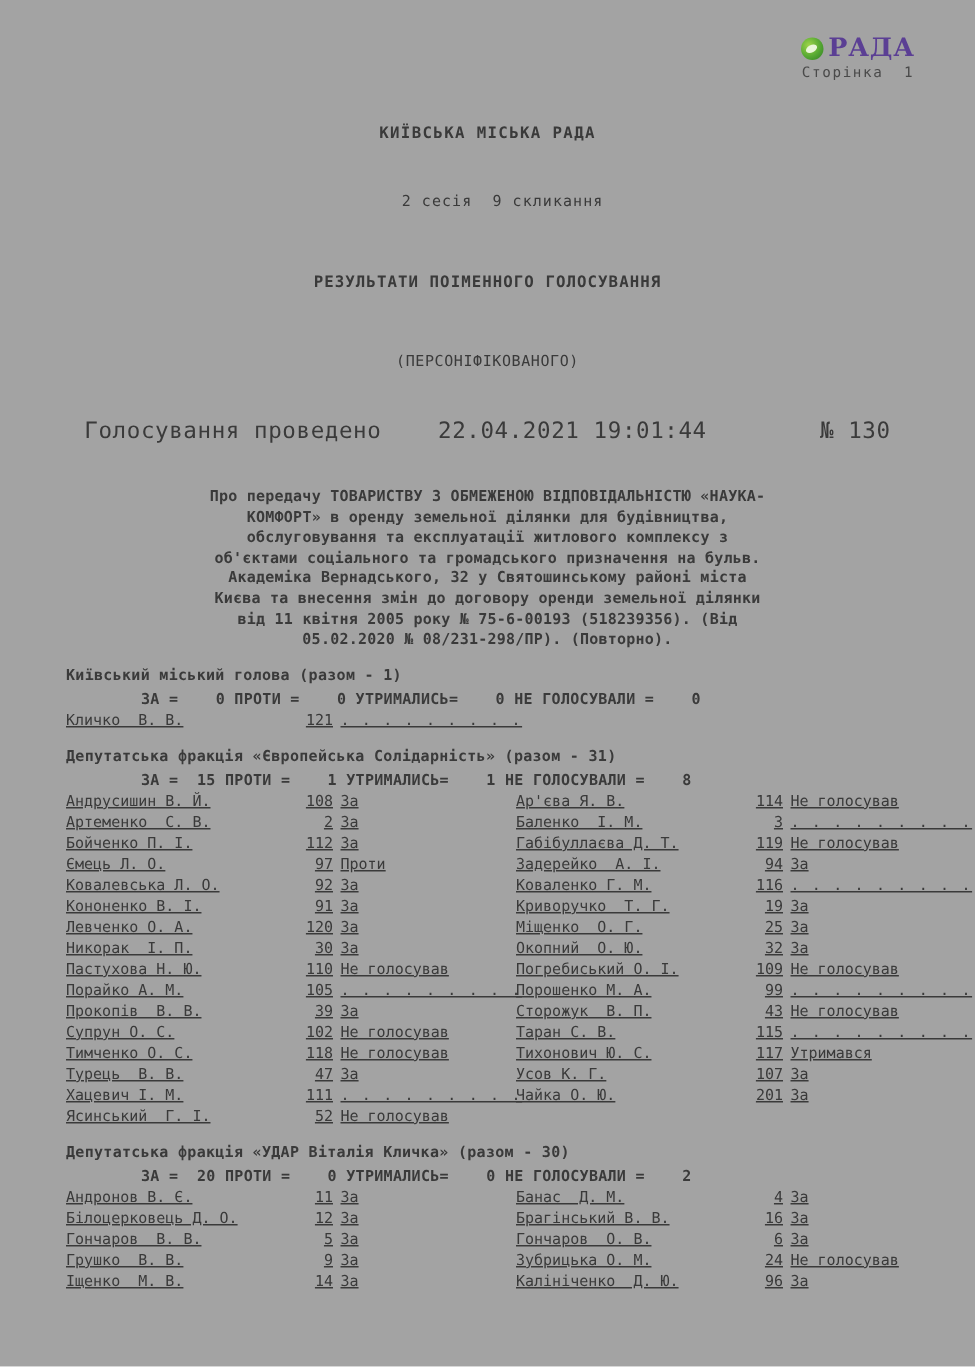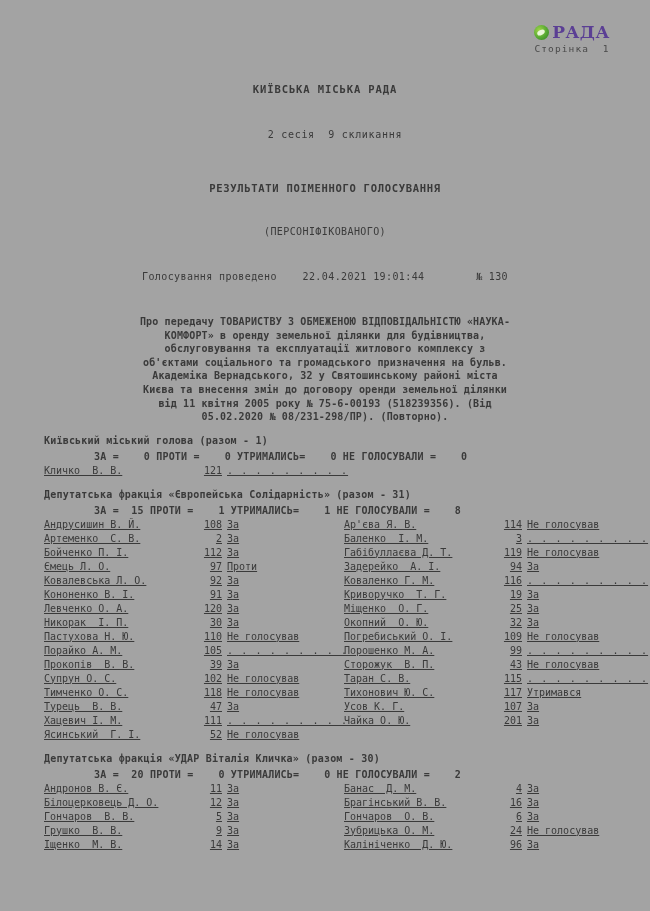--- a/index.html
+++ b/index.html
@@ -93,24 +93,24 @@
   }
   .title-results {
     font-weight: bold;
     font-size: 10.5px;
     letter-spacing: 0.7px;
     margin-top: 11px;
   }
   .title-person {
     font-size: 10px;
     letter-spacing: 0.4px;
-    margin-top: 2px;
+    margin-top: 12px;
   }
   .vote-meta {
-    font-size: 10px;
+    font-size: 15px;
     letter-spacing: 0.4px;
     margin-top: 3px;
   }
 
   
   .subject {
     margin-top: 3px;
     text-align: center;
     font-weight: bold;
     font-size: 10px;

